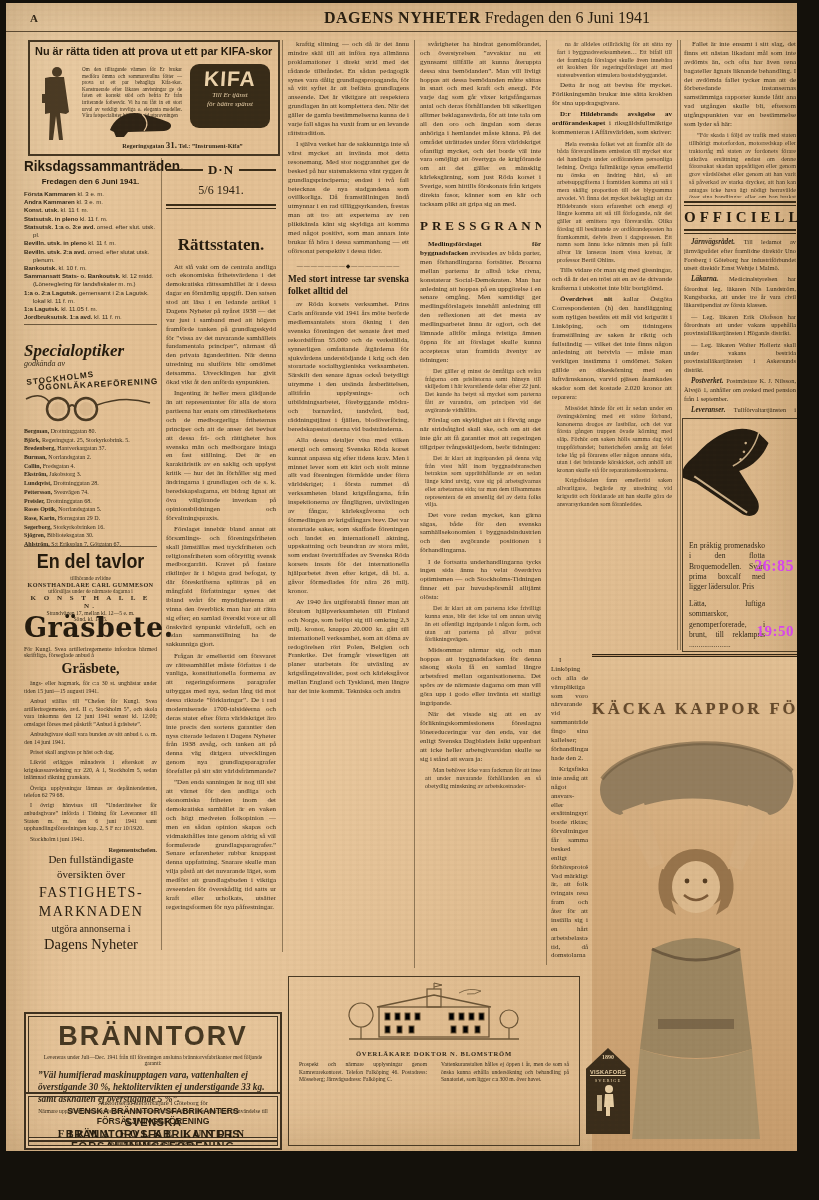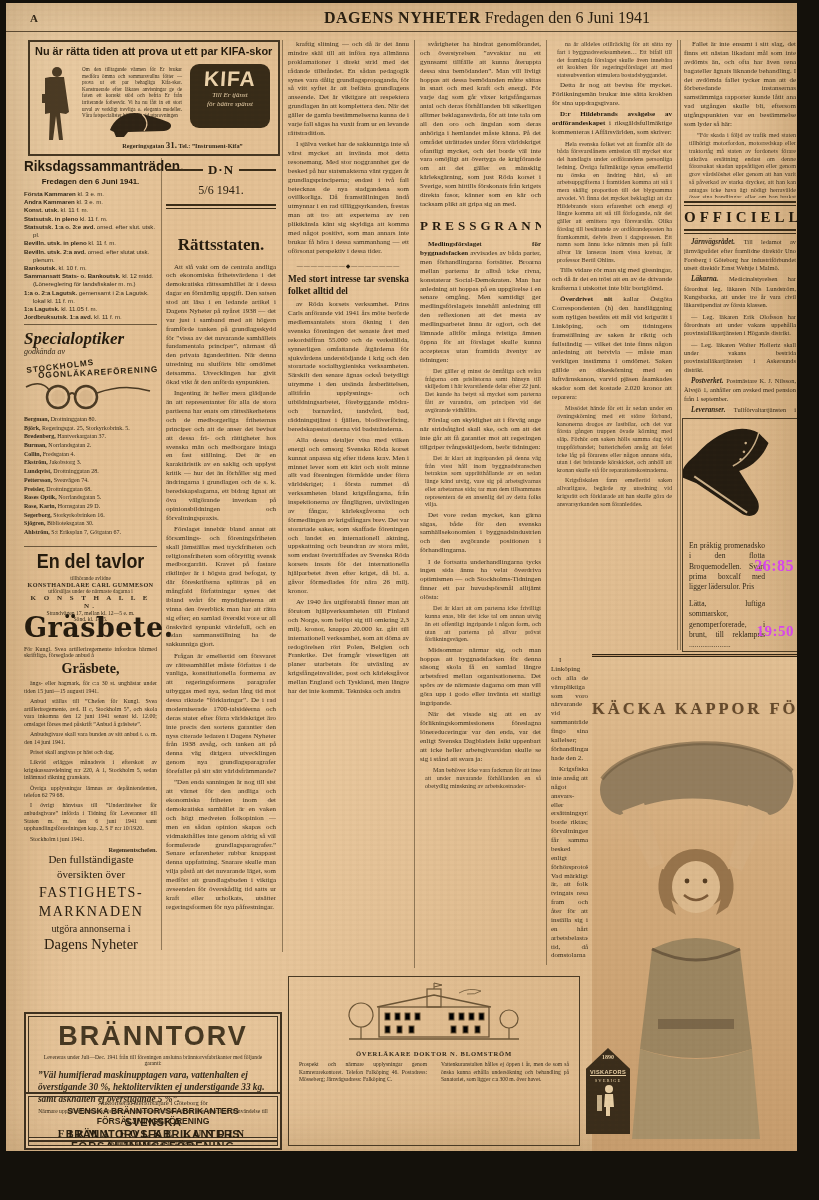--- a/index.html
+++ b/index.html
@@ -54,21 +54,21 @@
   .kifa-addr .big{font-size:9px;}
 
   
   .riksdag{font-family:"Liberation Sans",sans-serif;}
   .riksdag .rtitle{font-size:14.5px;font-weight:bold;transform:scaleX(.93);transform-origin:left;white-space:nowrap;color:#241b0e;}
   .riksdag .rsub{font-size:7.8px;font-weight:bold;text-align:center;margin:3px 0 4px;color:#241b0e;}
   .riksdag p{font-size:6.1px;line-height:1.35;margin:0;padding-left:9px;text-indent:-9px;}
   .riksdag b{font-weight:bold;}
 
   
-  .optiker{border-top:1px solid rgba(60,45,25,.7);padding-top:4px;}
+  .optiker{border-top:1px solid rgba(60,45,25,.7);padding-top:16px;}
   .op-title{font-size:17px;font-weight:bold;font-style:italic;color:#241b0e;}
   .op-sub{font-style:italic;font-size:8px;text-align:left;margin:-2px 4px 0 0;}
   .op-arc1,.op-arc2{font-family:"Liberation Sans",sans-serif;font-weight:bold;font-size:8.2px;letter-spacing:1px;color:#2c2212;}
   .op-arc1{transform:rotate(-7deg);margin:2px 0 0 2px;}
   .op-arc2{transform:rotate(-3deg);margin:1px 0 0 14px;}
   .optiker p{font-size:6px;line-height:1.45;margin:0;padding-left:8px;text-indent:-8px;}
 
   
   .tavlor{border-top:1px solid rgba(60,45,25,.7);padding-top:3px;text-align:center;}
   .tv-title{font-family:"Liberation Sans",sans-serif;font-weight:bold;font-size:19.5px;

